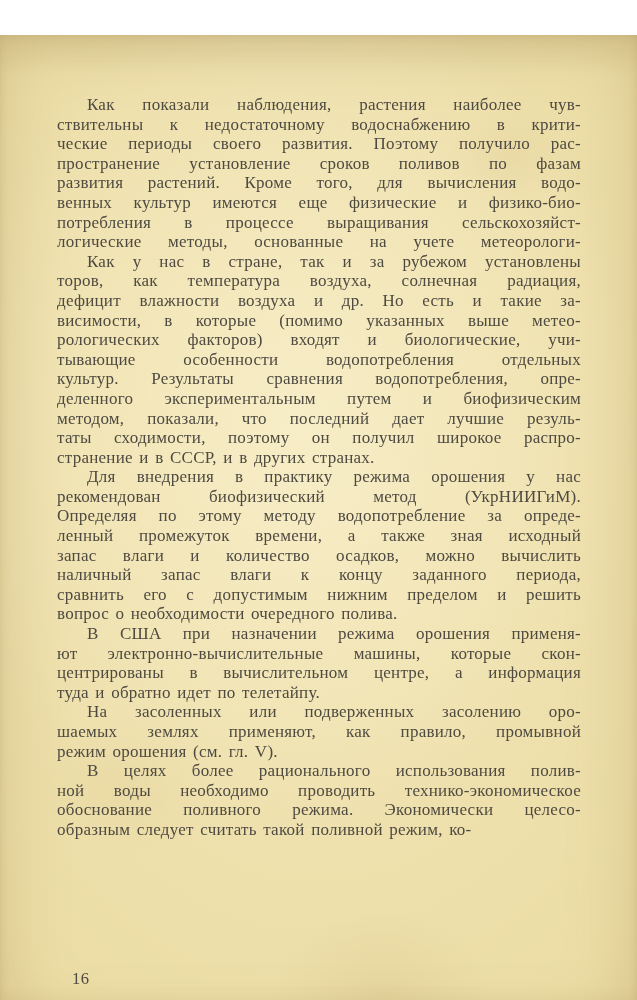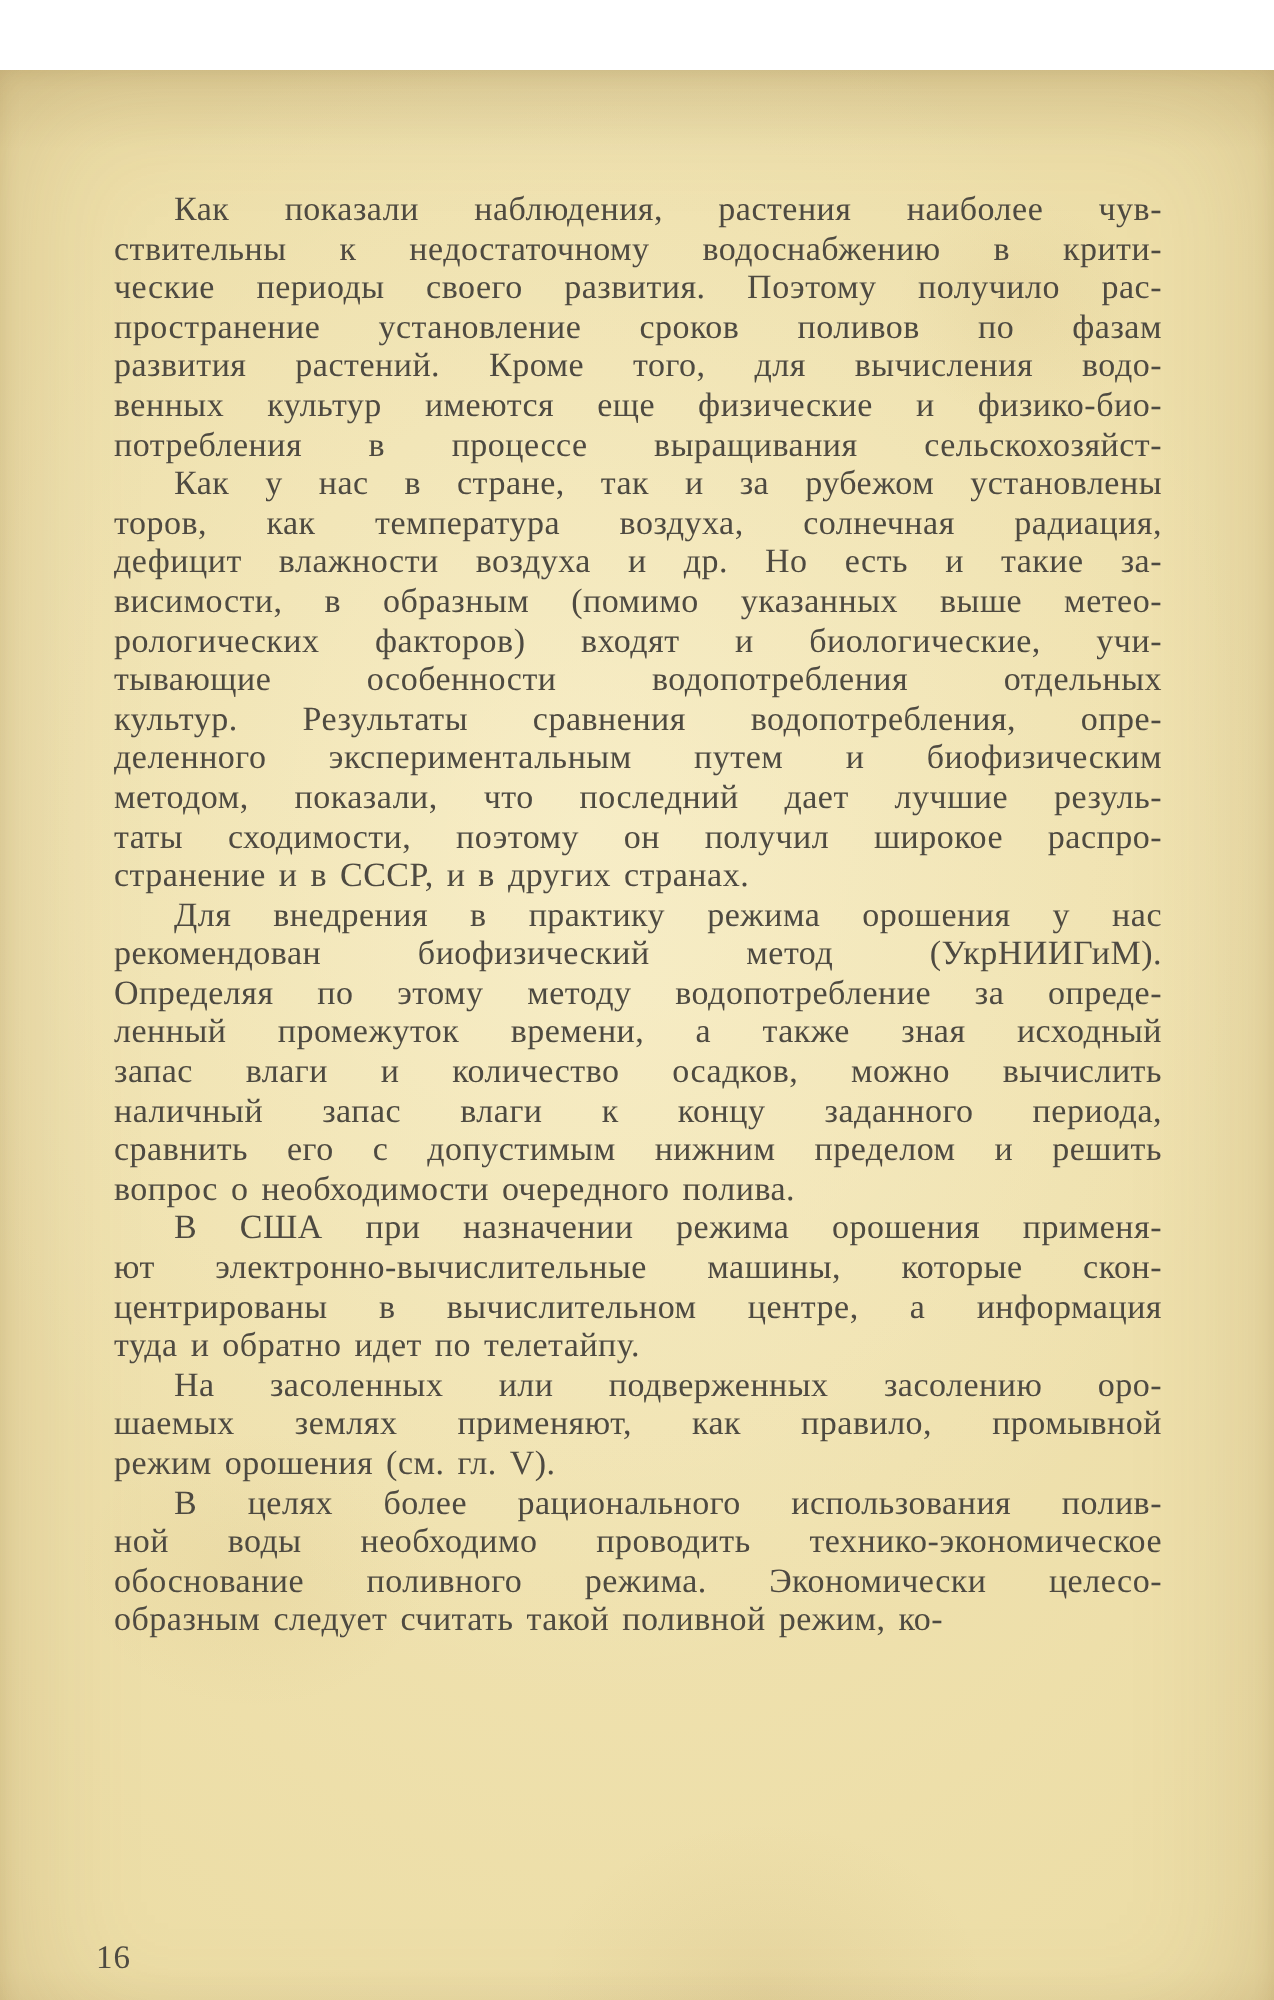--- a/index.html
+++ b/index.html
@@ -52,45 +52,46 @@
     height: 19.6px;
     white-space: normal;
     text-align: justify;
     text-align-last: justify;
     overflow: hidden;
   }
   .line.indent { text-indent: 30px; }
   .line.last { text-align-last: left; word-spacing: 2px; }
   .page-number {
     position: absolute;
-    left: 48px; top: 934px;
+    left: 72px; top: 934px;
     color: var(--ink);
     font-size: 16.5px;
     letter-spacing: 0.5px;
   }
 </style>
 </head>
 <body>
 
 <div class="page">
   <div class="text-column">
       <div class="paragraph">
         <div class="line indent">Как показали наблюдения, растения наиболее чув-</div>
         <div class="line">ствительны к недостаточному водоснабжению в крити-</div>
         <div class="line">ческие периоды своего развития. Поэтому получило рас-</div>
         <div class="line">пространение установление сроков поливов по фазам</div>
         <div class="line">развития растений. Кроме того, для вычисления водо-</div>
         <div class="line">венных культур имеются еще физические и физико-био-</div>
         <div class="line">потребления в процессе выращивания сельскохозяйст-</div>
+        <div class="line">логические методы, основанные на учете метеорологи-</div>
       </div>
       <div class="paragraph">
         <div class="line indent">Как у нас в стране, так и за рубежом установлены</div>
         <div class="line">торов, как температура воздуха, солнечная радиация,</div>
         <div class="line">дефицит влажности воздуха и др. Но есть и такие за-</div>
-        <div class="line">висимости, в образным (помимо указанных выше метео-</div>
+        <div class="line">висимости, в которые (помимо указанных выше метео-</div>
         <div class="line">рологических факторов) входят и биологические, учи-</div>
         <div class="line">тывающие особенности водопотребления отдельных</div>
         <div class="line">культур. Результаты сравнения водопотребления, опре-</div>
         <div class="line">деленного экспериментальным путем и биофизическим</div>
         <div class="line">методом, показали, что последний дает лучшие резуль-</div>
         <div class="line">таты сходимости, поэтому он получил широкое распро-</div>
         <div class="line last">странение и в СССР, и в других странах.</div>
       </div>
       <div class="paragraph">
         <div class="line indent">Для внедрения в практику режима орошения у нас</div>

